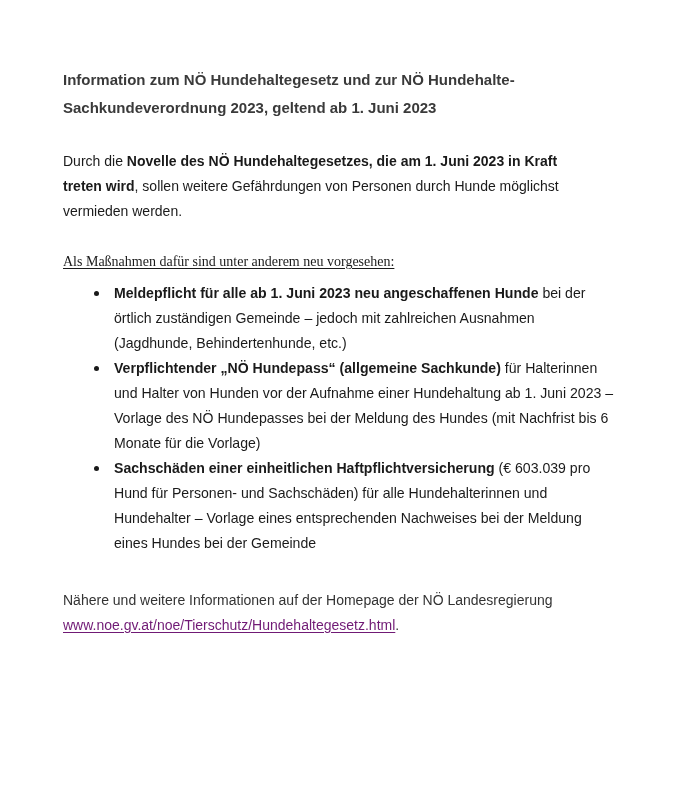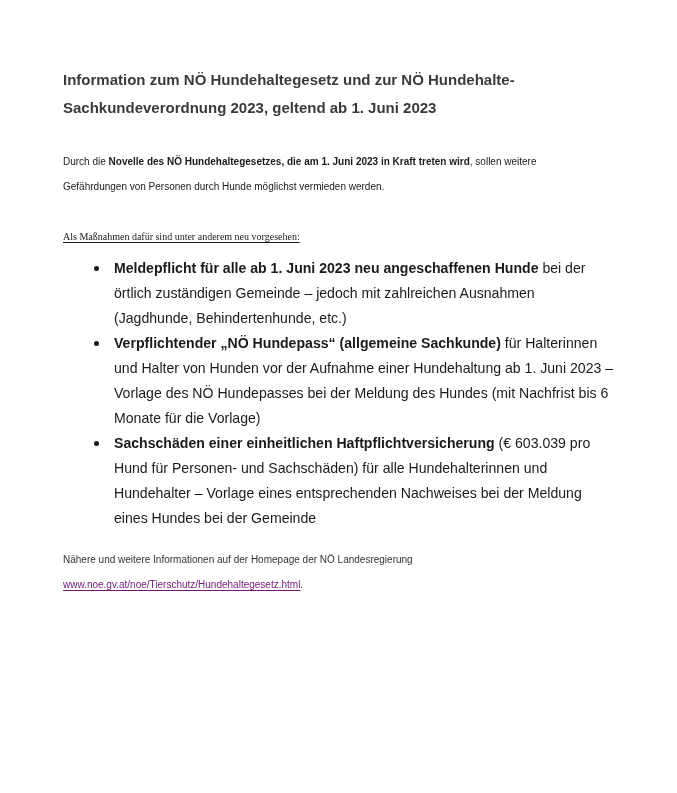--- a/index.html
+++ b/index.html
@@ -22,21 +22,21 @@
       width: 560px;
     }
     .title {
       font-size: 15px;
       font-weight: bold;
       color: #3a3a3a;
       line-height: 28px;
       margin: 0;
     }
     .para {
-      font-size: 10px;
+      font-size: 14px;
       line-height: 25px;
       margin: 0;
     }
     .intro { margin-top: 27px; }
     .measures-heading {
       margin-top: 25px;
       text-decoration: underline;
       text-underline-offset: 2px;
       font-family: Liberation Serif, serif;
     }
@@ -54,21 +54,21 @@
     ul.bullets li .bullet {
       position: absolute;
       left: 24px;
       top: 10px;
       width: 5px;
       height: 5px;
       border-radius: 50%;
       background: #1a1a1a;
     }
     b { font-weight: bold; }
-    .footer { margin-top: 16px; color: #333; }
+    .footer { margin-top: 32px; color: #333; }
     .link {
       color: #701a75;
       text-decoration: underline;
       text-underline-offset: 2px;
     }
   </style>
 </head>
 <body>
 
 <div class="page">

